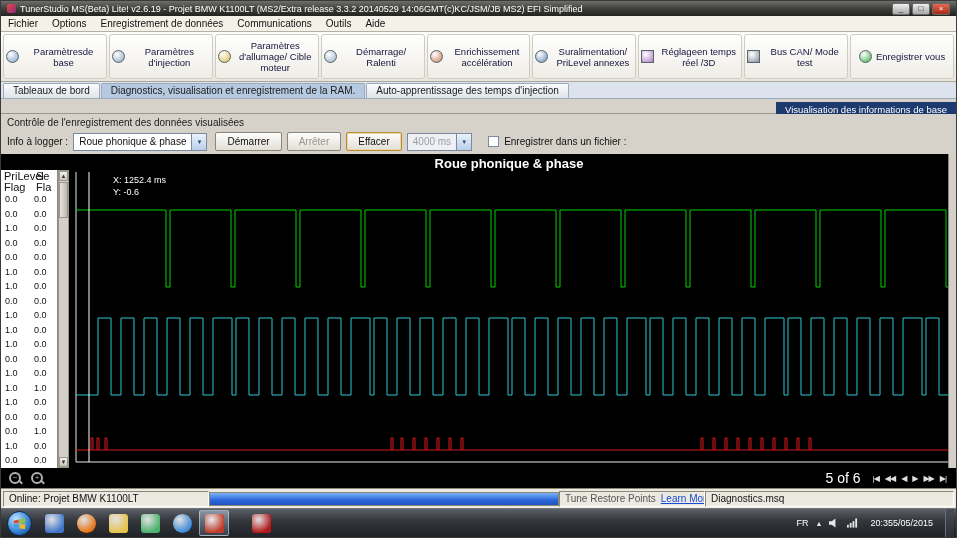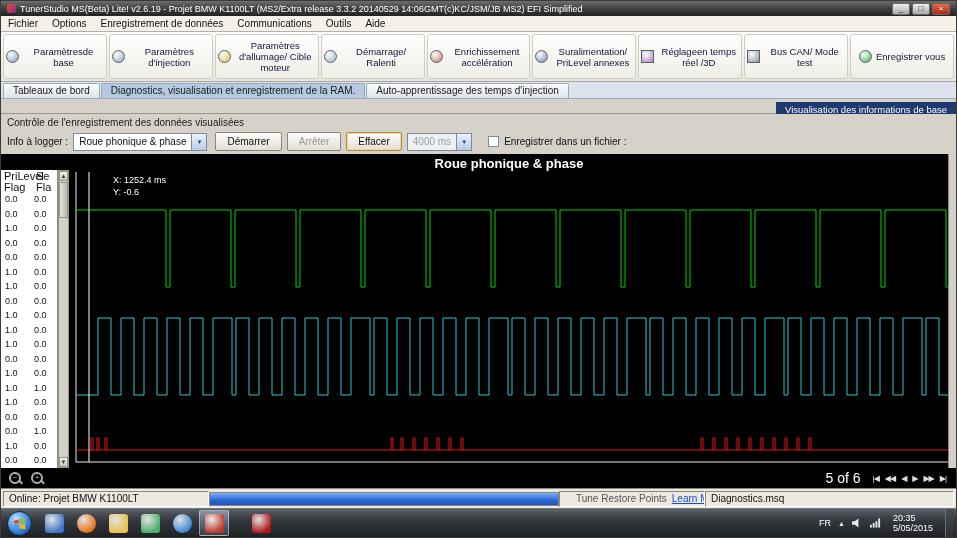--- a/index.html
+++ b/index.html
@@ -92,41 +92,41 @@
 
   
   .statusbar{flex:0 0 20px;display:flex;align-items:center;background:#ece9e0;border-top:1px solid #8a8678;
     font-size:10px;color:#111;padding:1px 2px;gap:0;}
   .cell{height:16px;display:flex;align-items:center;padding:0 5px;white-space:nowrap;overflow:hidden;
     border:1px solid;border-color:#8a8678 #ffffff #ffffff #8a8678;}
   .cell.c1{width:206px;flex:0 0 206px;}
   .progress{width:350px;flex:0 0 350px;height:14px;border:1px solid #8a8678;
     background:linear-gradient(#7ab2f8,#2a66d8 60%,#1e54c0);}
   .cell.c2{width:146px;flex:0 0 146px;gap:5px;}
-  .cell.c2 .muted{color:#555;margin-left:11px;}
+  .cell.c2 .muted{color:#555;}
   .cell.c2 .link{color:#1a4ad8;text-decoration:underline;}
   .cell.c3{flex:1;}
 
   
   .taskbar{flex:0 0 28px;display:flex;align-items:center;padding-left:2px;color:#fff;
     background:linear-gradient(#5c6168,#34373c 40%,#1e2125);border-top:1px solid #74787e;}
   .start-orb{width:25px;height:25px;flex:0 0 25px;border-radius:50%;margin:0 6px 0 4px;border:1px solid #0a2a50;
     background:radial-gradient(circle at 35% 30%,#bfe3ff,#3a86d8 55%,#123a78);
     display:flex;align-items:center;justify-content:center;}
   .tb-apps{display:flex;align-items:center;}
   .task-ic{width:30px;height:26px;display:flex;align-items:center;justify-content:center;border-radius:2px;margin:0 1px;}
   .task-ic.active{background:linear-gradient(rgba(190,210,230,.5),rgba(120,150,180,.25));
     border:1px solid rgba(210,225,240,.55);}
   .ic{width:19px;height:19px;border-radius:3px;display:block;}
   .ic.circle{border-radius:50%;}
   .tray{margin-left:auto;display:flex;align-items:center;gap:7px;padding-right:2px;}
   .lang{font-size:9px;}
   .tray-ic{font-size:7px;color:#e8e8e8;}
   .tray-svg{display:block;}
-  .clock{display:flex;flex-direction:column;font-size:9px;line-height:10px;padding:0 5px;}
+  .clock{display:flex;flex-direction:row;font-size:9px;line-height:10px;padding:0 5px;}
   .show-desktop{width:9px;height:28px;border-left:1px solid #6a7078;background:linear-gradient(#4a4f56,#2a2d32);}
 </style>
 </head>
 <body>
 
 <div class="window">
 
   <div class="titlebar">
     <span class="app-icon"></span>
     <span class="title-text">TunerStudio MS(Beta) Lite! v2.6.19 - Projet BMW K1100LT (MS2/Extra release 3.3.2  20140529 14:06GMT(c)KC/JSM/JB  MS2) EFI Simplified</span>

